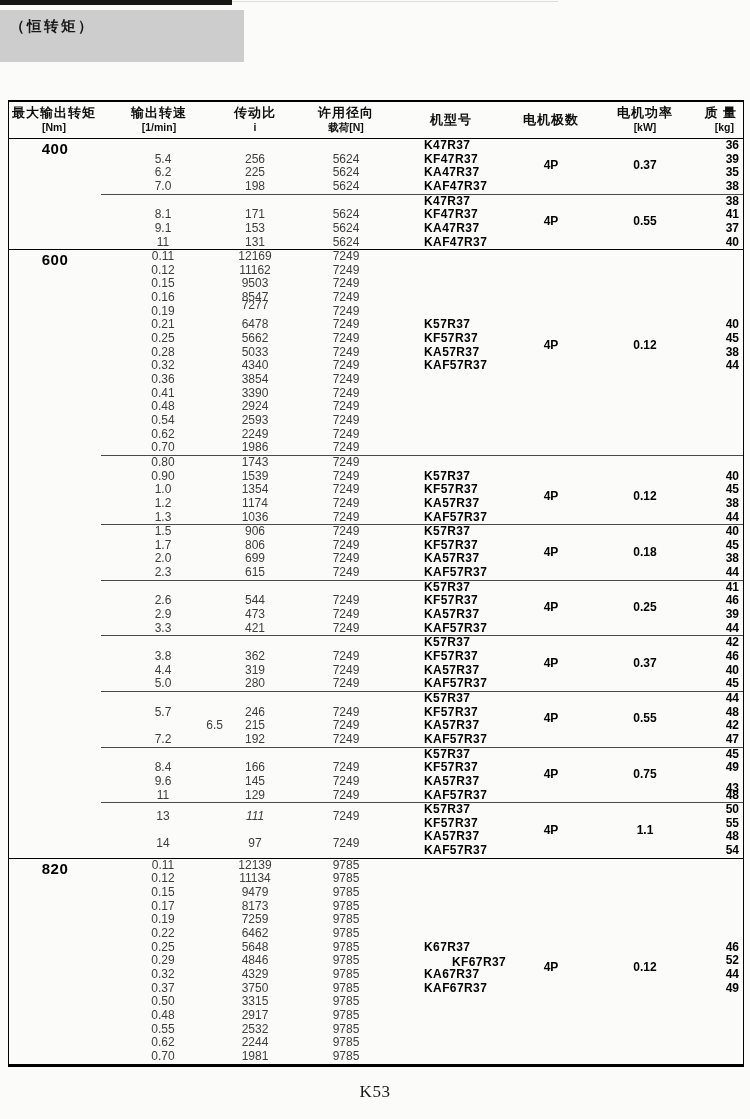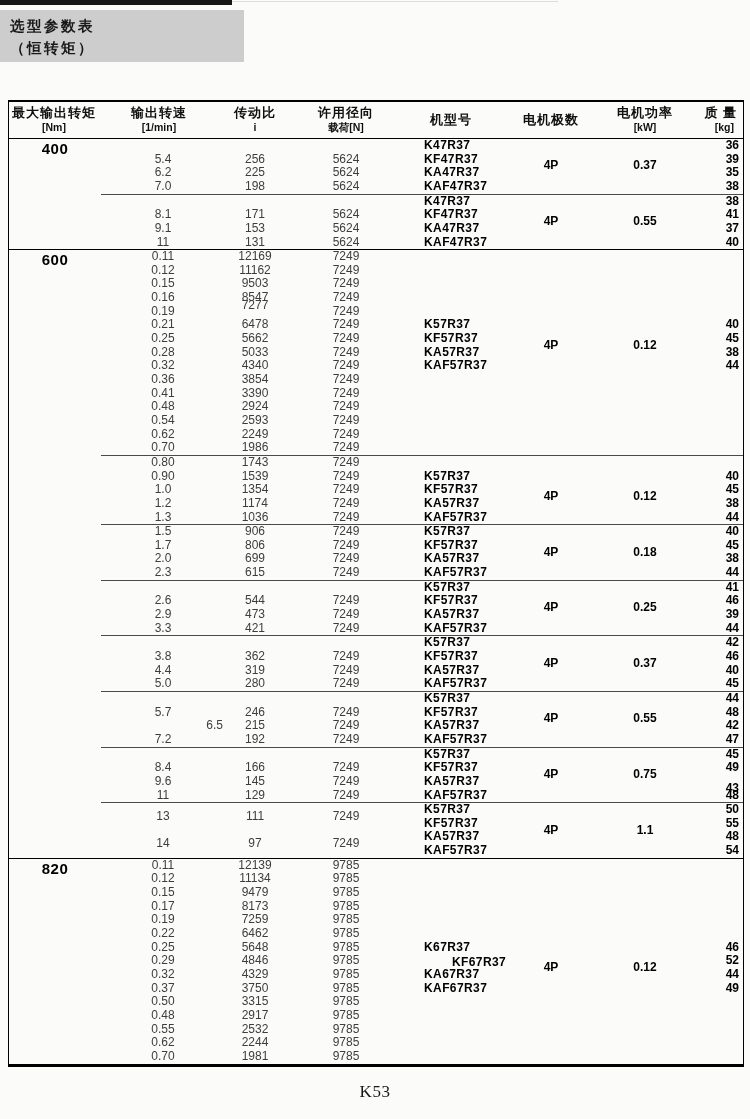--- a/index.html
+++ b/index.html
@@ -62,21 +62,20 @@
     font-family:"Liberation Serif",serif;font-size:17px;color:#1a1a1a;letter-spacing:0.5px;
   }
 </style>
 </head>
 <body>
 
 <div id="top-edge-line"></div>
 <div id="top-bar"></div>
 
 <div id="title-box">
-  <div class="title-line">选型参数表</div>
   <div class="title-line">（恒转矩）</div>
 </div>
 
 <div id="param-table">
   <div id="table-head">
       <div class="hcell h1 two-line">
         <div class="hmain">最大输出转矩</div>
         <div class="hsub">[Nm]</div>
       </div>
       <div class="hcell h2 two-line">
@@ -365,21 +364,21 @@
           <div class="cell c-model" style="top: 40.95px;">KAF57R37</div>
           <div class="cell c-weight" style="top: 40.95px;">48</div>
           <div class="cell c-poles" style="top: 20.475px;">4P</div>
           <div class="cell c-power" style="top: 20.475px;">0.75</div>
         </div>
         <div class="block-sep">
           <div class="line"></div>
         </div>
         <div class="block" style="height: 54.6px;">
           <div class="cell c-speed" style="top: 6.825px;">13</div>
-          <div class="cell c-ratio" style="top: 6.825px;">111</div>
+          <div class="cell c-ratio" style="top: 6.825px; font-style: italic;">111</div>
           <div class="cell c-load" style="top: 6.825px;">7249</div>
           <div class="cell c-speed" style="top: 34.125px;">14</div>
           <div class="cell c-ratio" style="top: 34.125px;">97</div>
           <div class="cell c-load" style="top: 34.125px;">7249</div>
           <div class="cell c-model" style="top: 0px;">K57R37</div>
           <div class="cell c-weight" style="top: 0px;">50</div>
           <div class="cell c-model" style="top: 13.65px;">KF57R37</div>
           <div class="cell c-weight" style="top: 13.65px;">55</div>
           <div class="cell c-model" style="top: 27.3px;">KA57R37</div>
           <div class="cell c-weight" style="top: 27.3px;">48</div>

